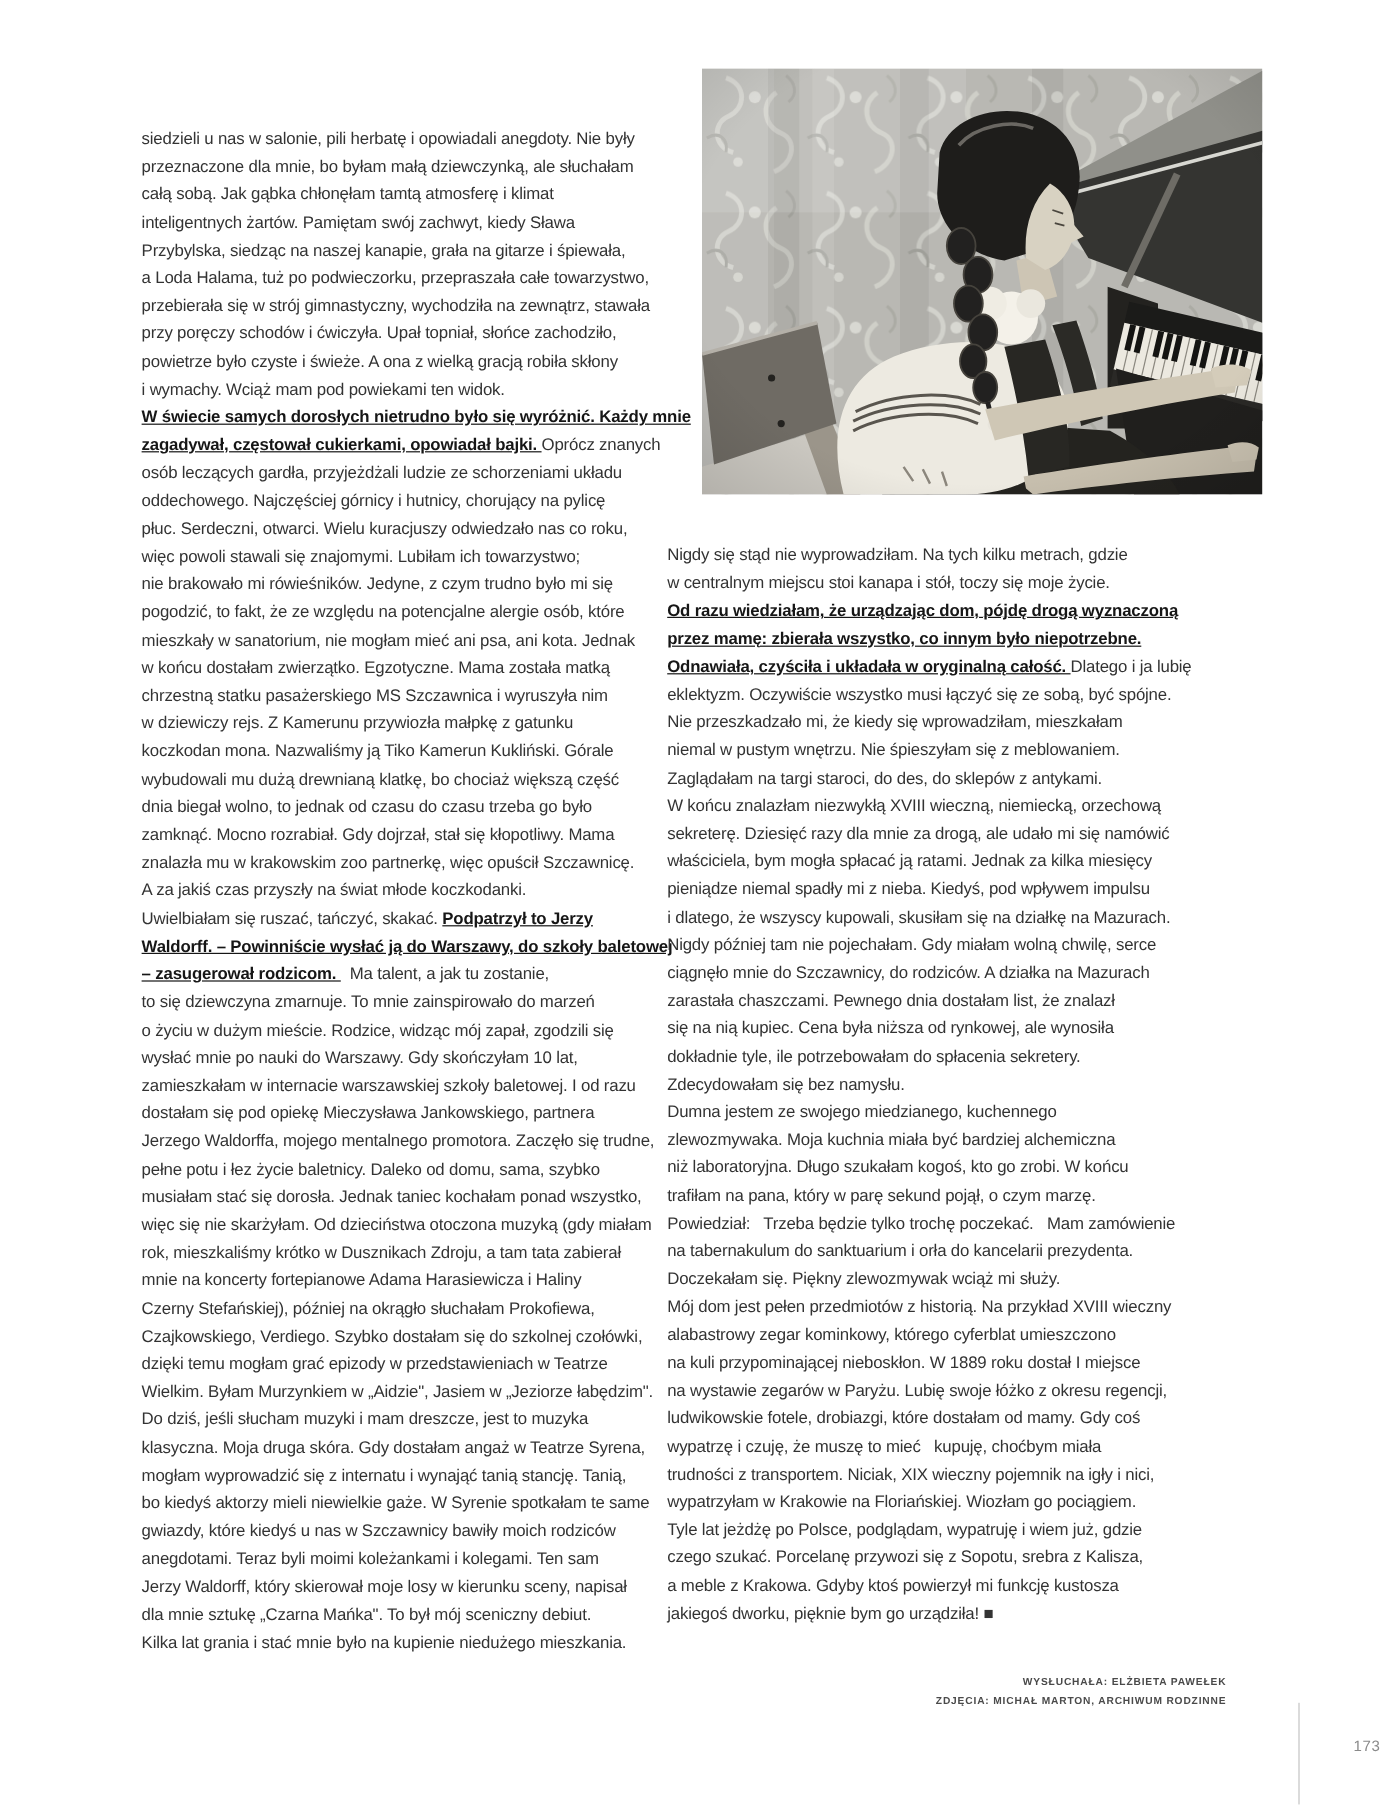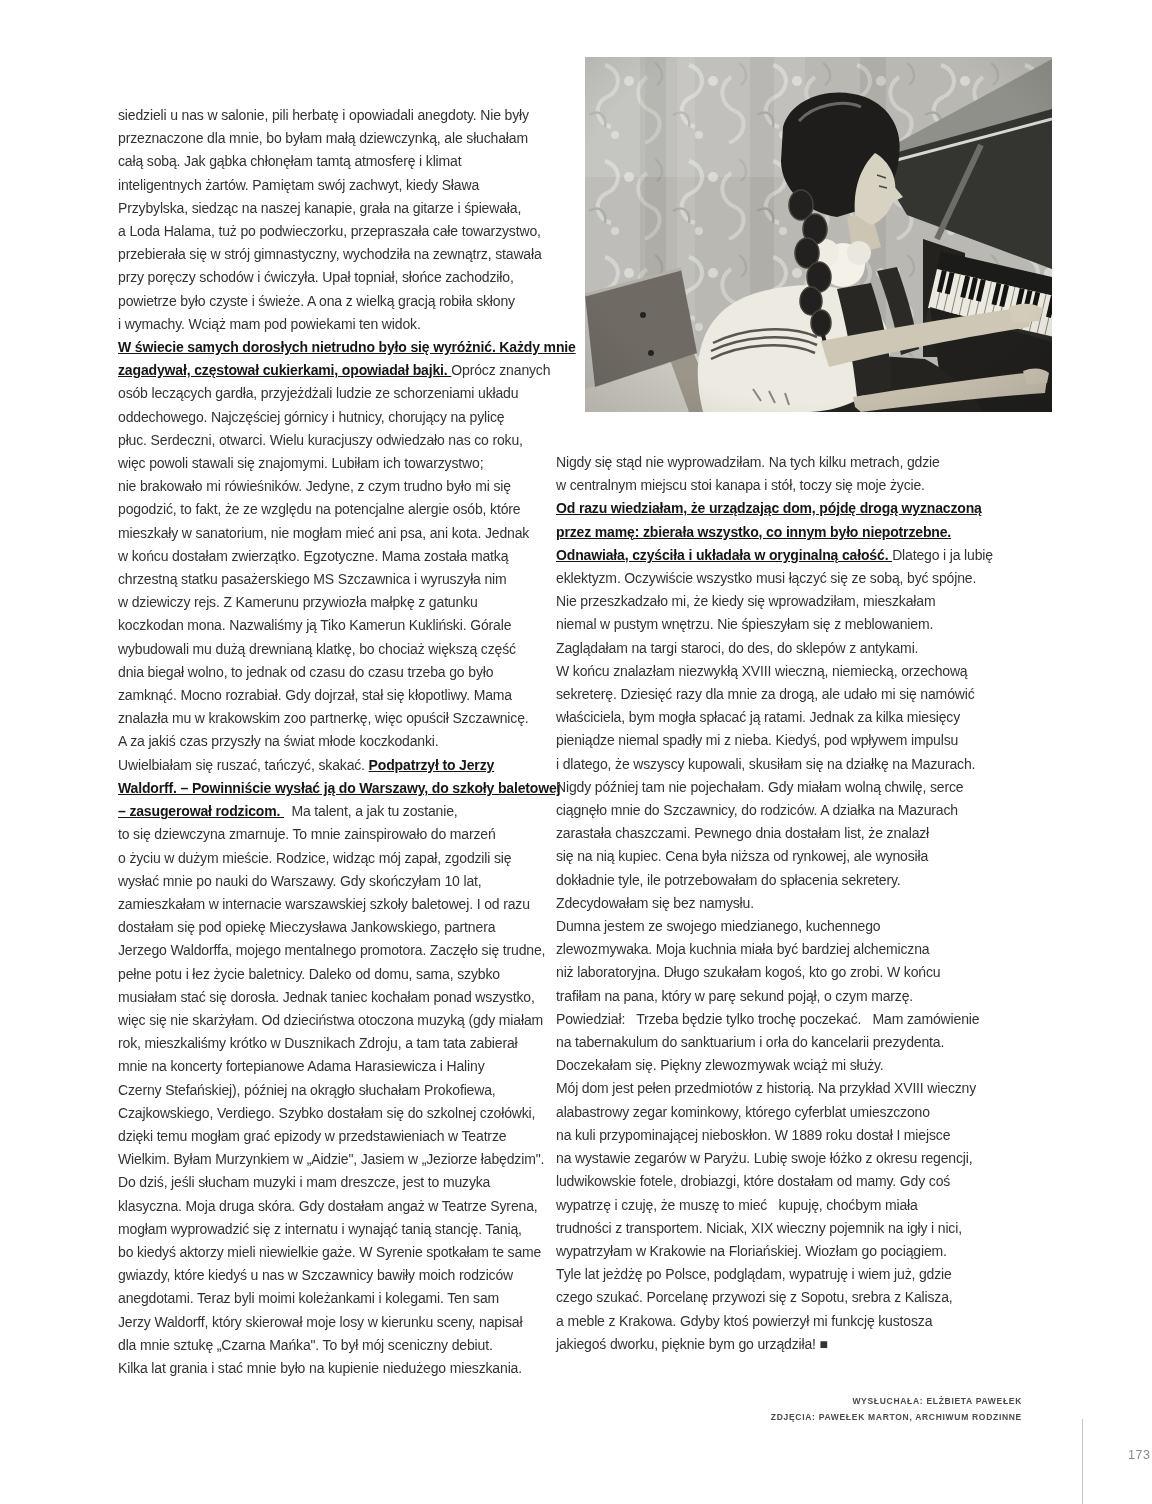--- a/index.html
+++ b/index.html
@@ -257,19 +257,19 @@
 wypatrzę i czuję, że muszę to mieć   kupuję, choćbym miała
 trudności z transportem. Niciak, XIX wieczny pojemnik na igły i nici,
 wypatrzyłam w Krakowie na Floriańskiej. Wiozłam go pociągiem.
 Tyle lat jeżdżę po Polsce, podglądam, wypatruję i wiem już, gdzie
 czego szukać. Porcelanę przywozi się z Sopotu, srebra z Kalisza,
 a meble z Krakowa. Gdyby ktoś powierzył mi funkcję kustosza
 jakiegoś dworku, pięknie bym go urządziła! ■</span></div>
 
   <div class="credits">
     <div>WYSŁUCHAŁA: ELŻBIETA PAWEŁEK</div>
-    <div>ZDJĘCIA: PAWEŁEK MARTON, ARCHIWUM RODZINNE</div>
+    <div>ZDJĘCIA: MICHAŁ MARTON, ARCHIWUM RODZINNE</div>
   </div>
 
   <div class="page-rule"></div>
   <div class="page-number">173</div>
 
 </div>
 
 </body></html>

